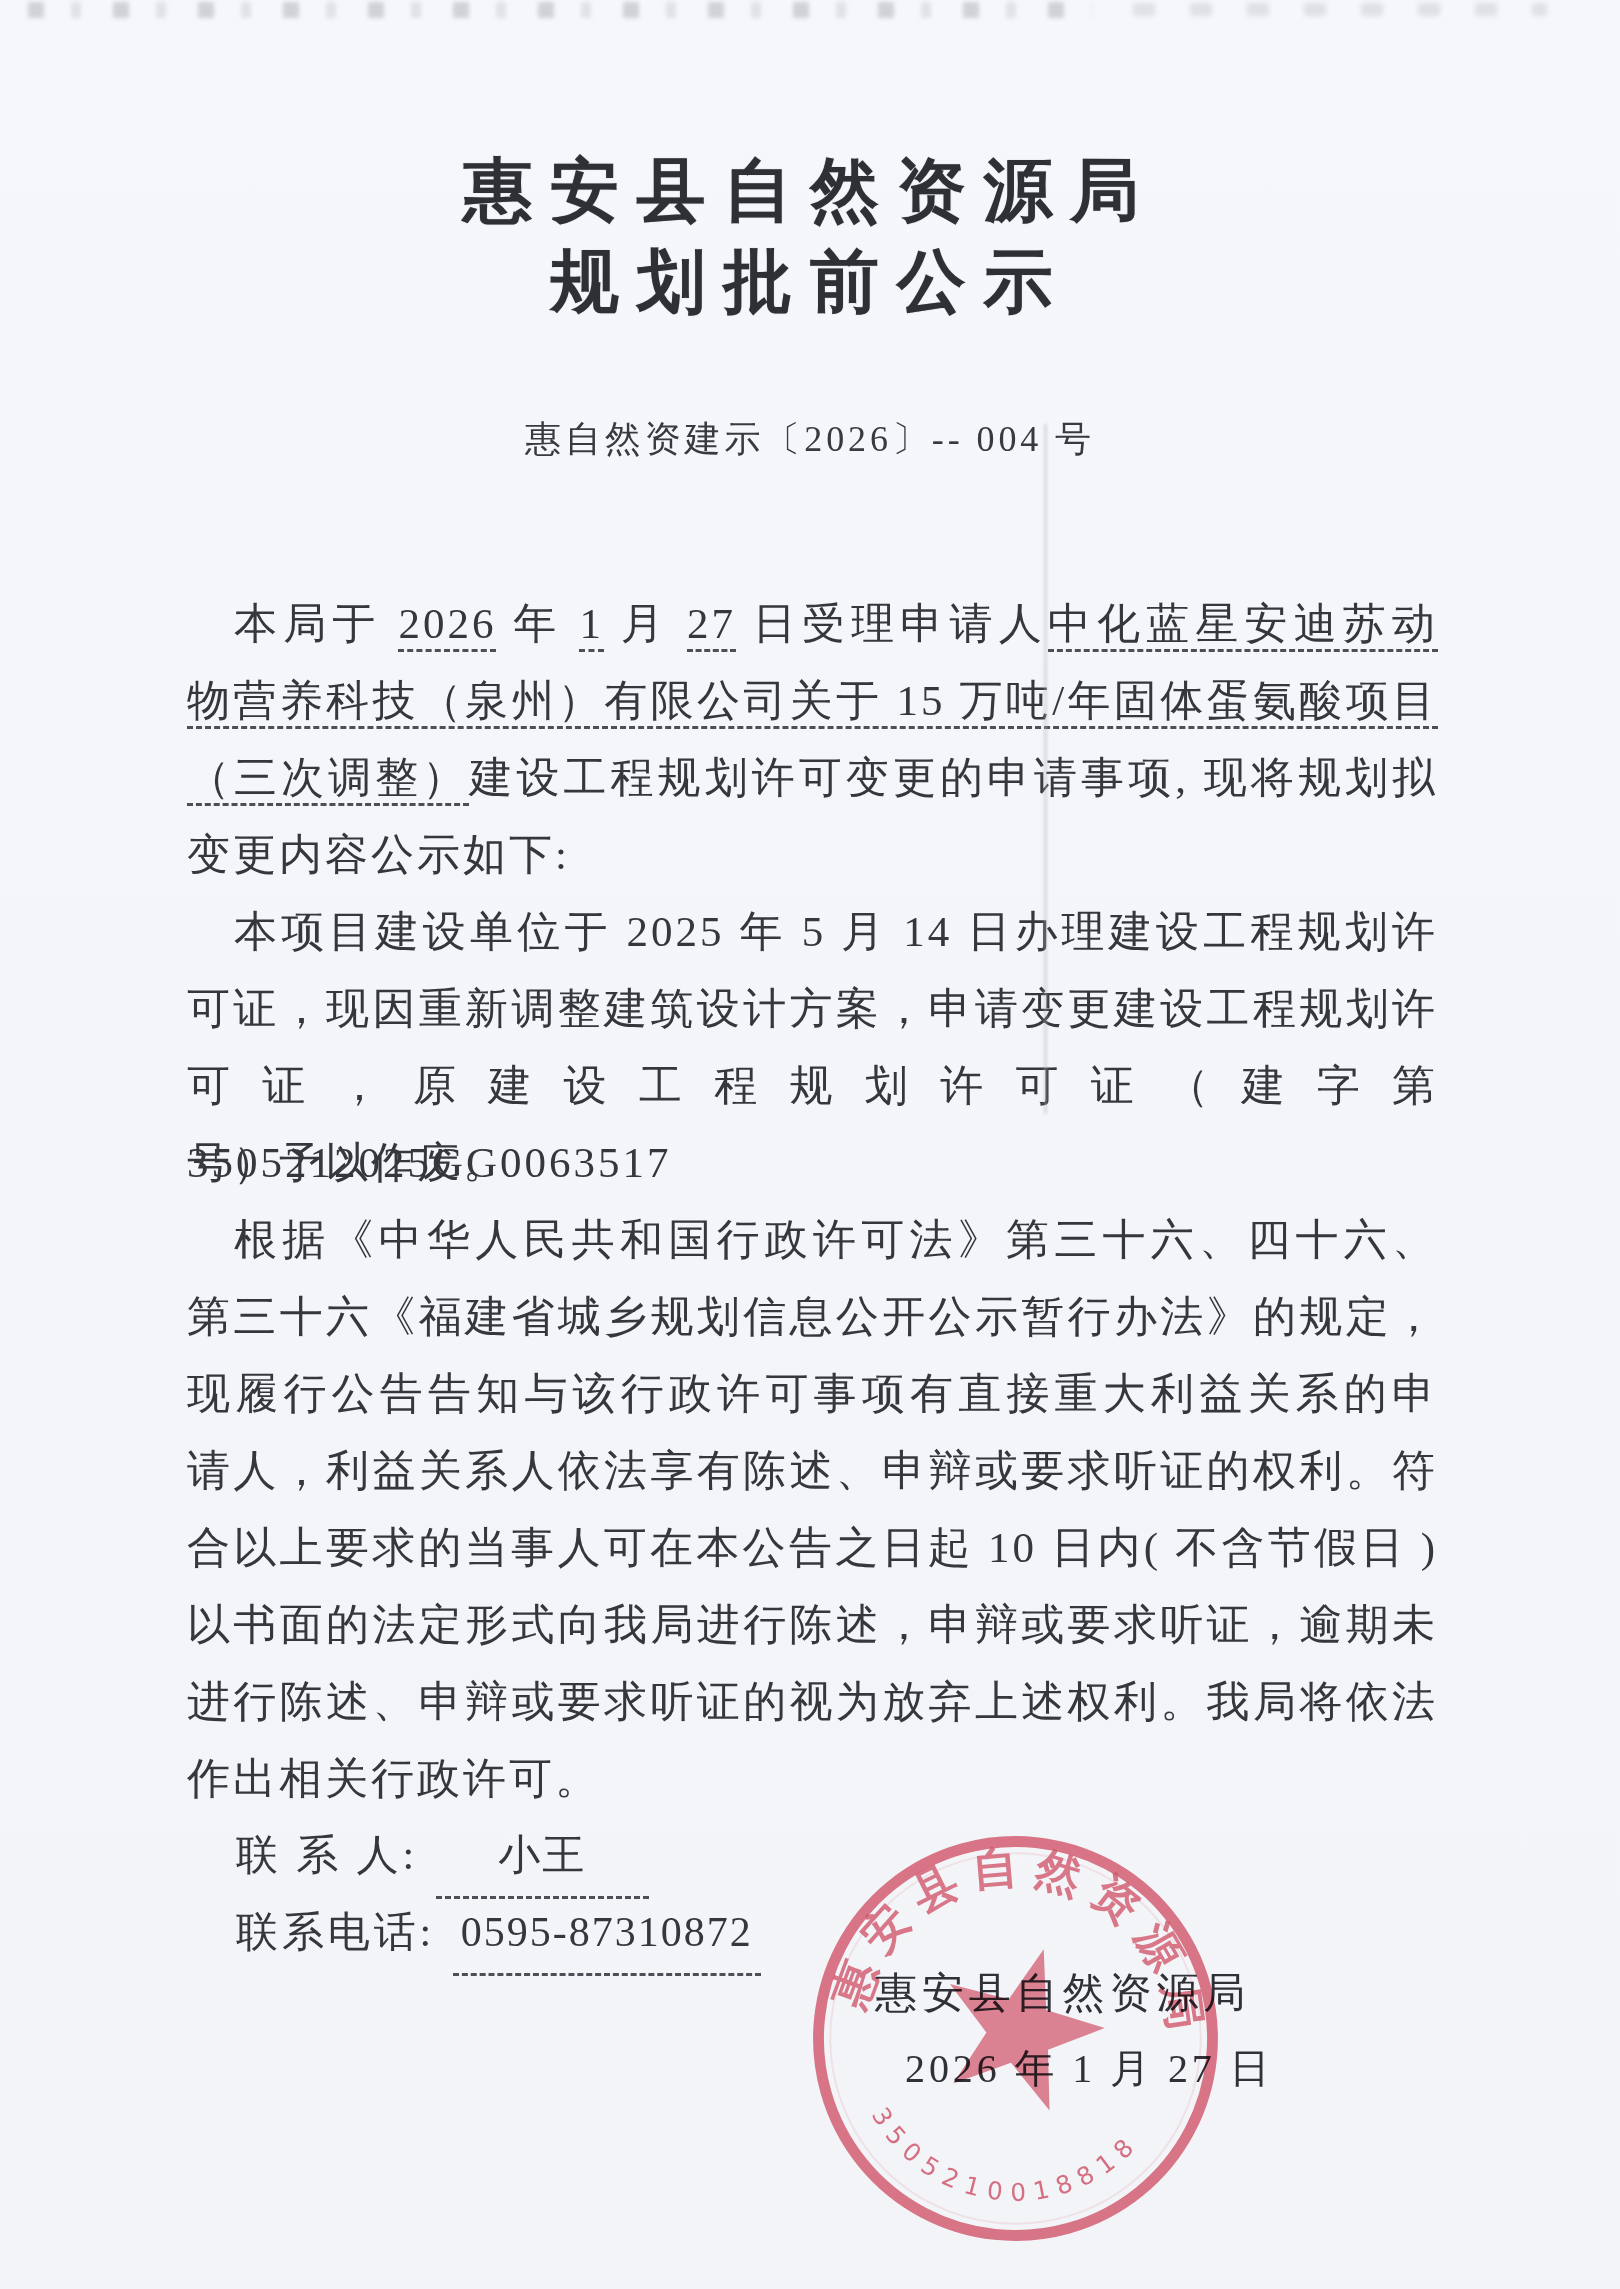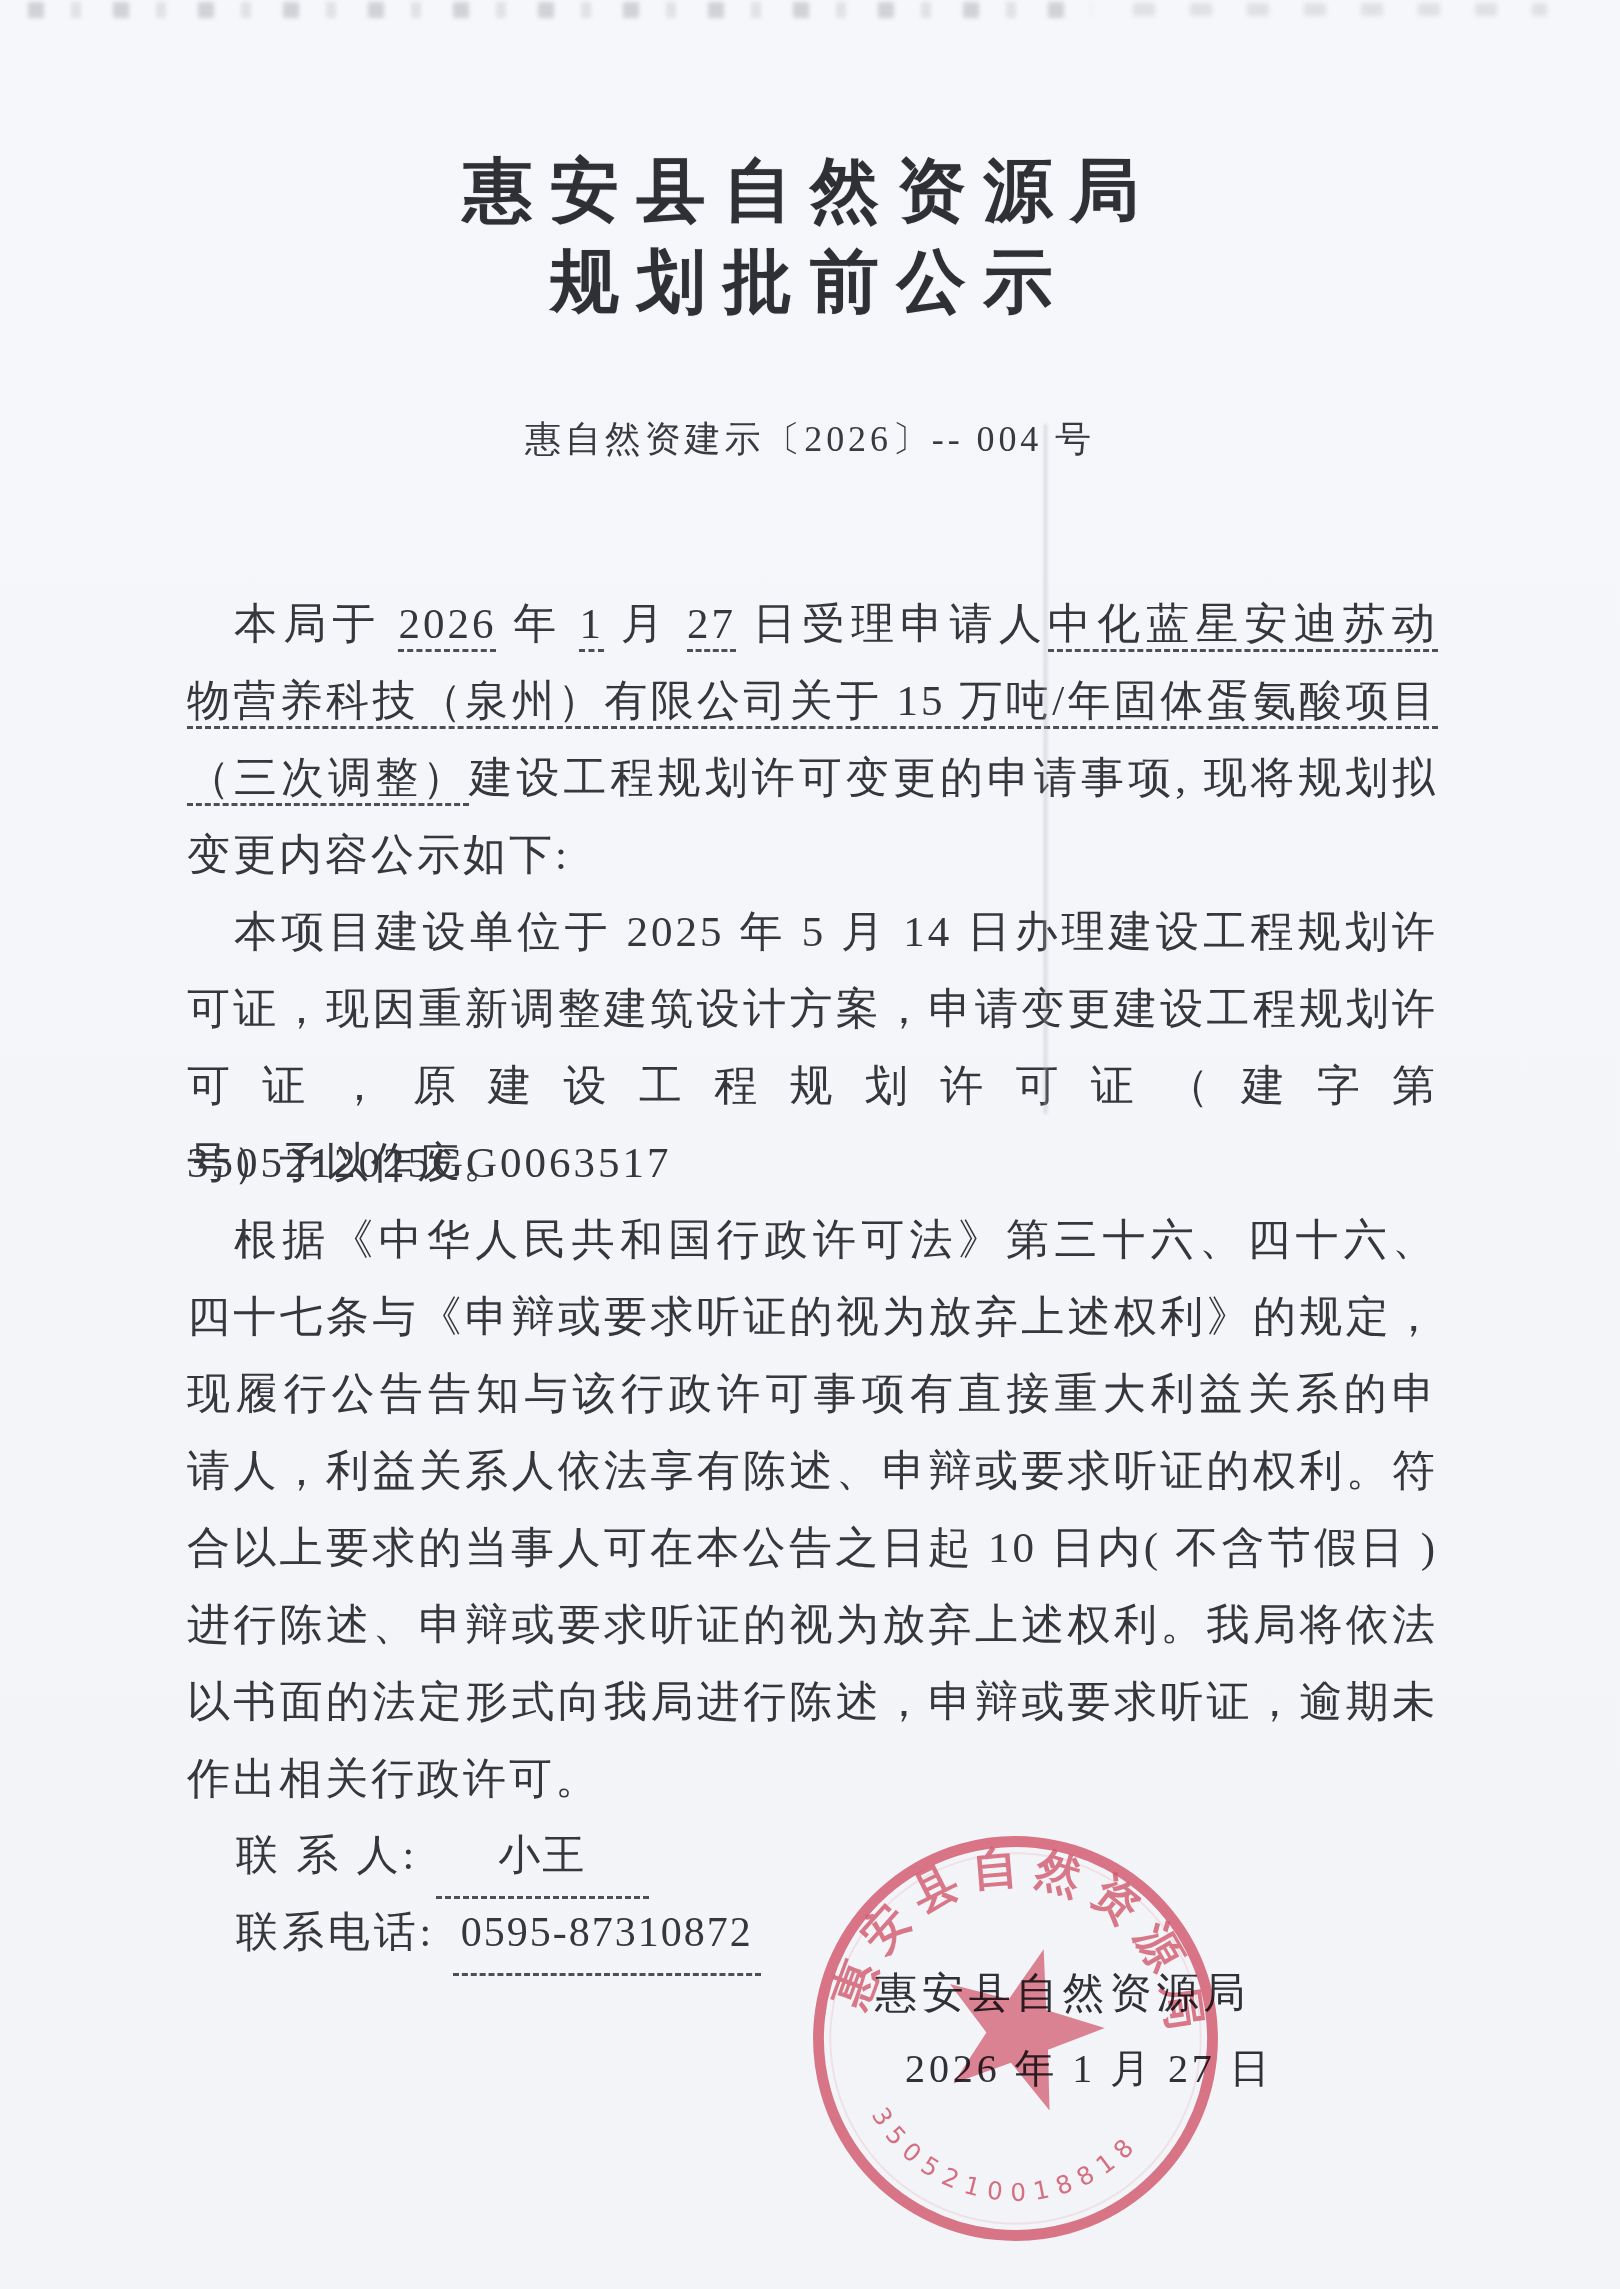--- a/index.html
+++ b/index.html
@@ -81,26 +81,26 @@
 
   <div class="line indent fill"><span>本局于 </span><span class="u">2026</span><span> 年 </span><span class="u">1</span><span> 月 </span><span class="u">27</span><span> 日受理申请人</span><span class="u">中化蓝星安迪苏动</span></div>
       <div class="line fill"><span class="u">物营养科技（泉州）有限公司关于 15 万吨/年固体蛋氨酸项目</span></div>
       <div class="line fill"><span class="u">（三次调整）</span><span>建设工程规划许可变更的申请事项, 现将规划拟</span></div>
       <div class="line"><span>变更内容公示如下:</span></div>
       <div class="line indent fill"><span>本项目建设单位于 2025 年 5 月 14 日办理建设工程规划许</span></div>
       <div class="line fill"><span>可证，现因重新调整建筑设计方案，申请变更建设工程规划许</span></div>
       <div class="line fill"><span>可证，原建设工程规划许可证（建字第 3505212025GG0063517</span></div>
       <div class="line"><span>号）予以作废。</span></div>
       <div class="line indent fill"><span>根据《中华人民共和国行政许可法》第三十六、四十六、</span></div>
-      <div class="line fill"><span>四十七条与《申辩或要求听证的视为放弃上述权利》的规定，</span></div>
+      <div class="line fill"><span>第三十六《福建省城乡规划信息公开公示暂行办法》的规定，</span></div>
       <div class="line fill"><span>现履行公告告知与该行政许可事项有直接重大利益关系的申</span></div>
       <div class="line fill"><span>请人，利益关系人依法享有陈述、申辩或要求听证的权利。符</span></div>
       <div class="line fill"><span>合以上要求的当事人可在本公告之日起 10 日内( 不含节假日 )</span></div>
+      <div class="line fill"><span>以书面的法定形式向我局进行陈述，申辩或要求听证，逾期未</span></div>
       <div class="line fill"><span>进行陈述、申辩或要求听证的视为放弃上述权利。我局将依法</span></div>
-      <div class="line fill"><span>以书面的法定形式向我局进行陈述，申辩或要求听证，逾期未</span></div>
       <div class="line"><span>作出相关行政许可。</span></div>
     </div>
 
   <div class="body-text" style="margin-top:0">
     <div class="contact-row">
       <span class="contact-label">联 系 人:</span><span class="contact-value person">小王</span>
     </div>
     <div class="contact-row">
       <span class="contact-label">联系电话:</span><span class="contact-value">0595-87310872</span>
     </div>

